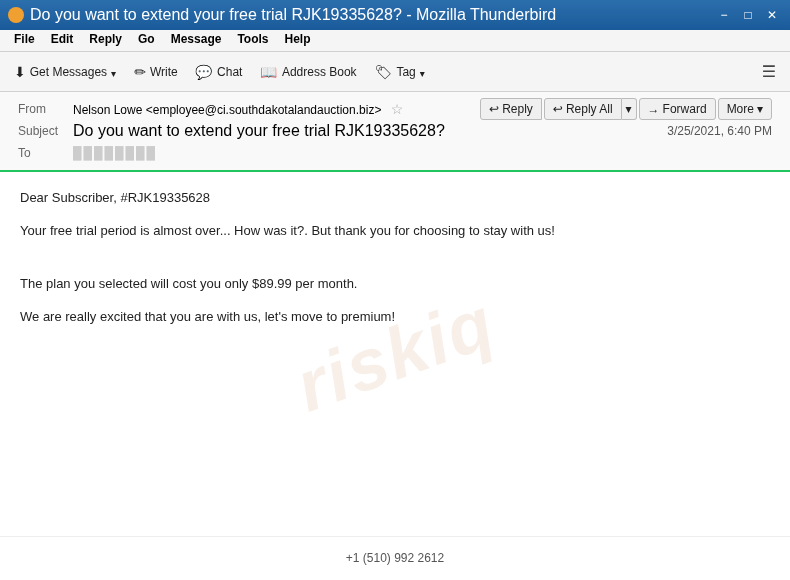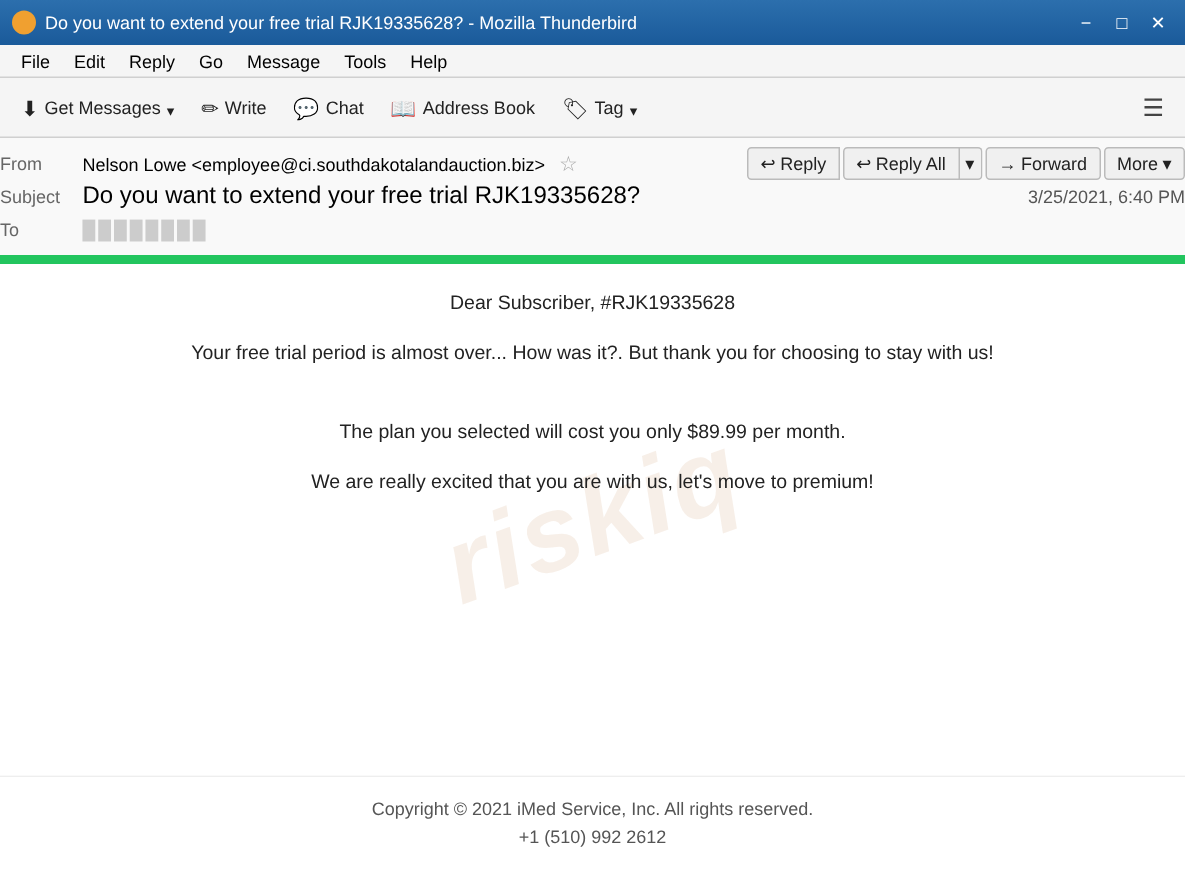--- a/index.html
+++ b/index.html
@@ -26,21 +26,21 @@
     .title-bar-icon {
       width: 16px;
       height: 16px;
       margin-right: 6px;
       background: #f0a030;
       border-radius: 50%;
       flex-shrink: 0;
     }
     .title-bar-text {
       flex: 1;
-      font-size: 12px;
+      font-size: 16px;
       font-weight: normal;
     }
     .title-bar-buttons {
       display: flex;
       gap: 4px;
     }
     .title-bar-btn {
       width: 20px;
       height: 20px;
       background: transparent;
@@ -52,22 +52,23 @@
       align-items: center;
       justify-content: center;
     }
 
     
     .menu-bar {
       background: #f5f5f5;
       border-bottom: 1px solid #d0d0d0;
       height: 22px;
       display: flex;
-      align-items: center;
+      align-items: flex-start;
       padding: 0 6px;
+      font-weight: bold;
     }
     .menu-item {
       padding: 2px 8px;
       font-size: 12px;
       cursor: pointer;
       border-radius: 2px;
     }
 
     
     .toolbar {
@@ -100,22 +101,22 @@
       border: none;
       background: transparent;
       cursor: pointer;
       font-size: 16px;
       color: #444;
     }
 
     
     .email-header {
       background: #f9f9f9;
-      border-bottom: 6px solid #22c55e;
-      padding: 6px 0;
+      border-bottom: 2px solid #22c55e;
+      padding: 6px 18px;
     }
     .email-header-row {
       display: flex;
       align-items: center;
       min-height: 22px;
     }
     .email-header-actions {
       display: flex;
       gap: 2px;
       margin-left: auto;
@@ -179,21 +180,20 @@
       padding: 16px 20px;
       overflow-y: auto;
       position: relative;
       min-height: 340px;
     }
     .email-body p {
       font-size: 13px;
       line-height: 1.6;
       margin-bottom: 12px;
       color: #222;
-      text-align: center;
     }
     .watermark {
       position: absolute;
       top: 50%;
       left: 50%;
       transform: translate(-50%, -50%) rotate(-20deg);
       font-size: 72px;
       color: rgba(200, 150, 100, 0.15);
       font-weight: bold;
       pointer-events: none;
@@ -332,17 +332,16 @@
       <p>Your free trial period is almost over... How was it?. But thank you for choosing to stay with us!</p>
       <p>
         <br>
         <span>The plan you selected will cost you only $89.99 per month.</span>
       </p>
       <p>We are really excited that you are with us, let's move to premium!</p>
     </div>
   </div>
 
   <div class="email-footer">
-    <p>Copyright © 2021 iMed Service, Inc. All rights reserved.</p>
     <p>+1 (510) 992 2612</p>
   </div>
 
 </div>
 
 </body></html>

